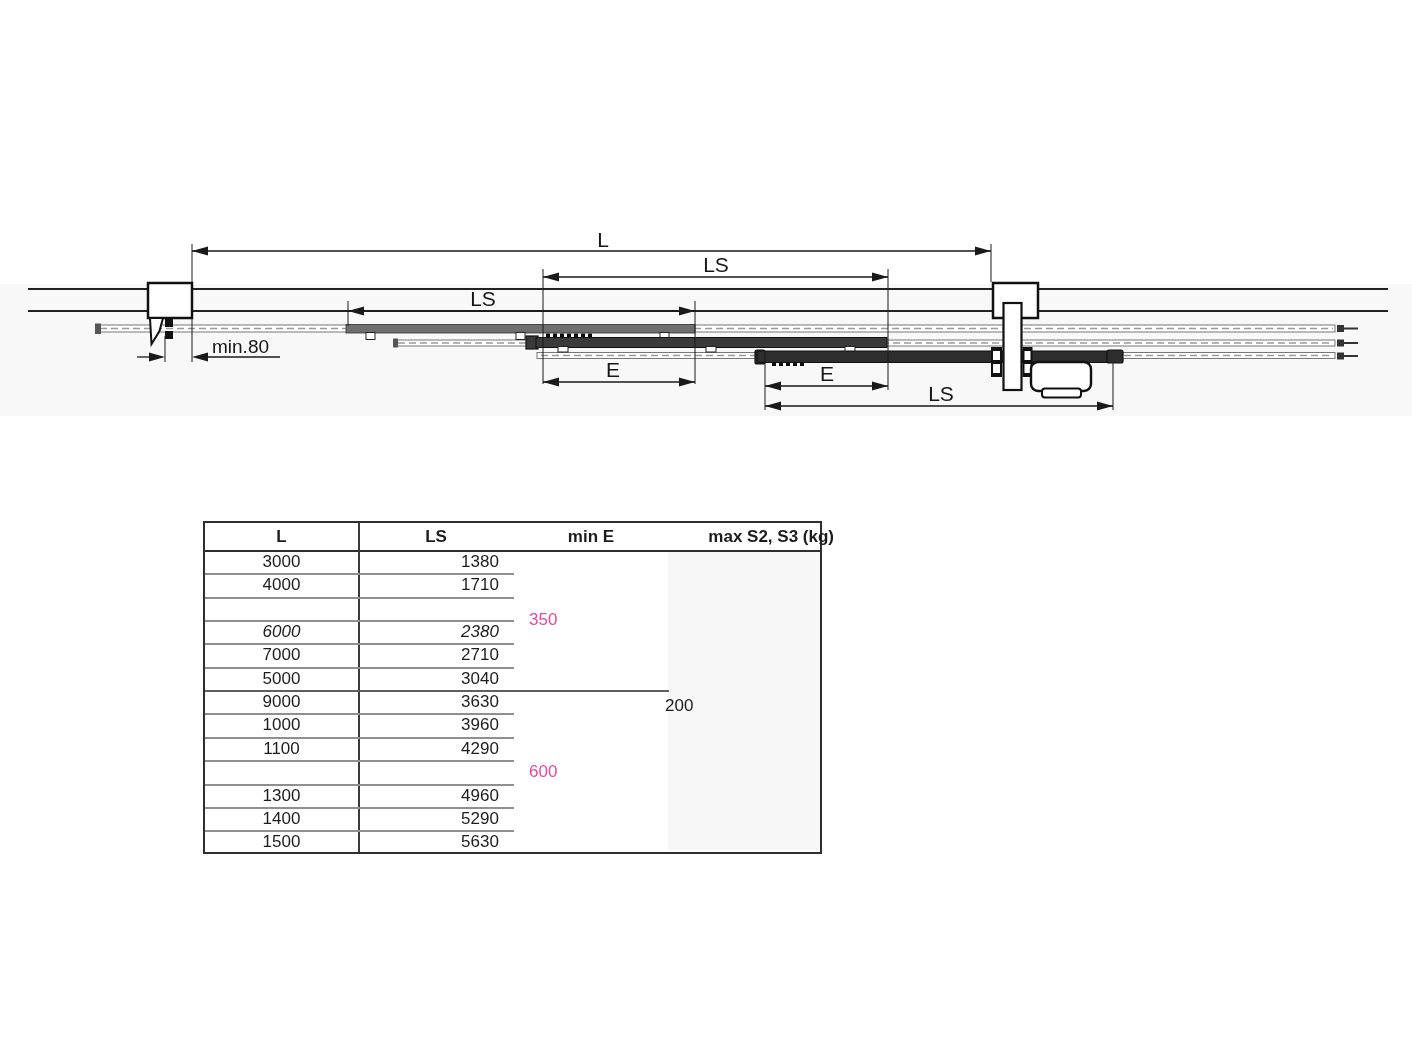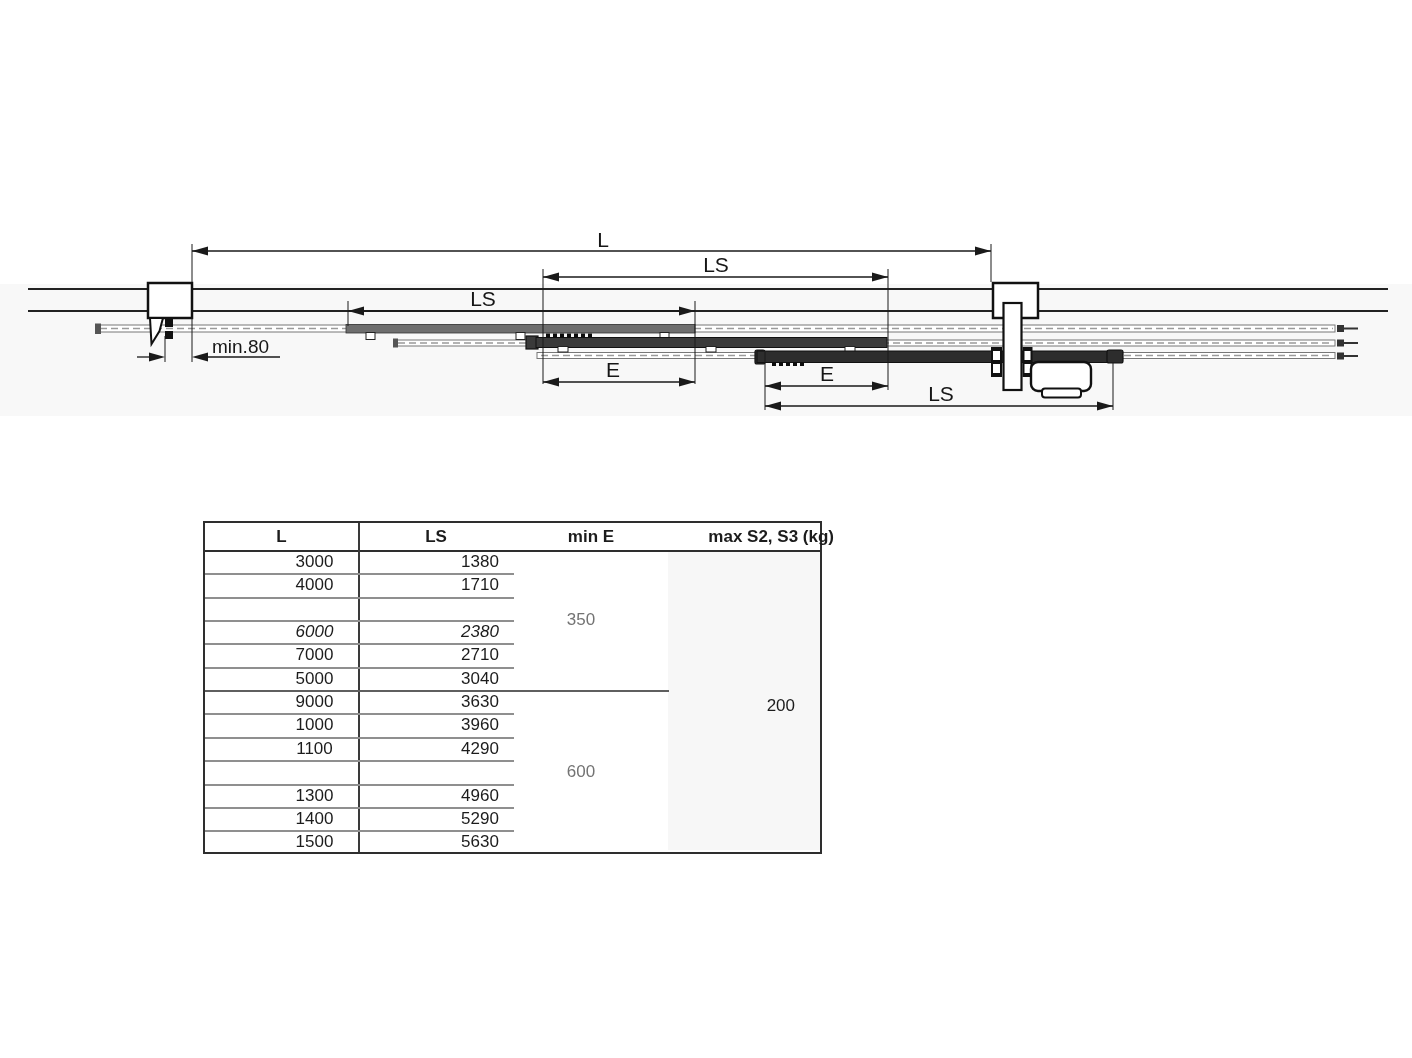--- a/index.html
+++ b/index.html
@@ -23,29 +23,29 @@
   .hline { position:absolute; height:1.5px; background:#8f8f8f; left:0; }
   .hline.short { width:309px; }
   .hline.long  { width:464px; background:#5f5f5f; }
   .header-rule { position:absolute; top:27px; left:0; width:100%; height:2px; background:#2e2e2e; }
   .vline { position:absolute; top:0; bottom:0; width:1.5px; background:#3a3a3a; }
   .hdr-cell {
     position:absolute; top:0; height:27px; line-height:27px; text-align:center;
     font-weight:bold; font-size:17px; color:#1c1c1c;
   }
   .trow { position:absolute; left:0; width:309px; height:23px; line-height:23px; font-size:17px; color:#1c1c1c; }
-  .trow .c-l  { position:absolute; left:0;   width:153px; text-align:center;padding-left:33px; }
+  .trow .c-l  { position:absolute; left:0;   width:153px; text-align:center; }
   .trow .c-ls { position:absolute; left:153px; width:156px; text-align:center;padding-left:44px; }
   .span-cell {
-    position:absolute; left:299px; width:154px; height:24px; line-height:24px;
-    text-align:center; font-size:17px; color:#737373;
+    position:absolute; left:324px; width:154px; height:24px; line-height:24px;
+    font-size:17px; color:#ec4899;
   }
   .max-cell {
-    position:absolute; left:438px; width:152px; height:24px; line-height:24px;
-    text-align:right; font-size:17px; color:#1c1c1c;
+    position:absolute; left:460px; width:152px; height:24px; line-height:24px;
+    text-align:left; font-size:17px; color:#1c1c1c;
   }
 </style>
 </head>
 <body>
 
 <div class="page">
 
   
   <svg width="1412" height="470" viewBox="0 0 1412 470">
 

